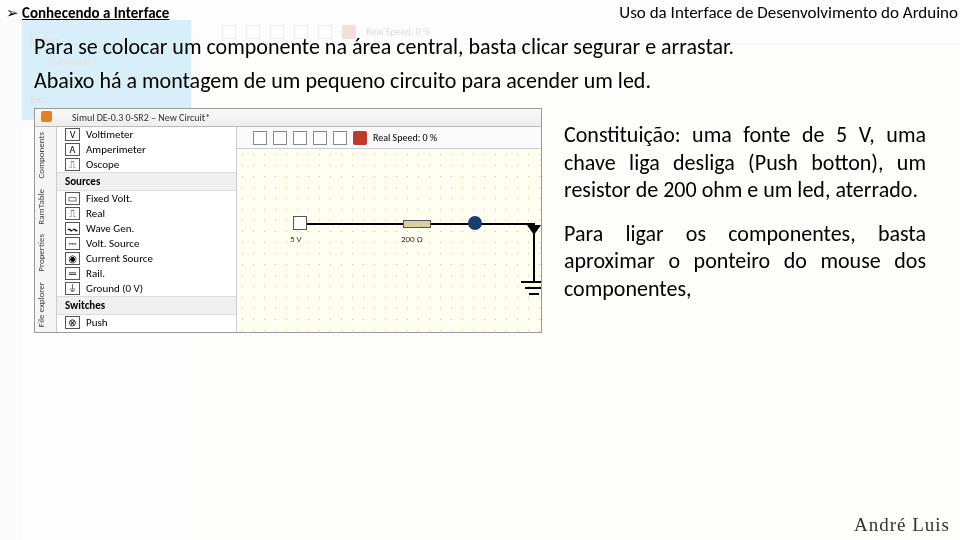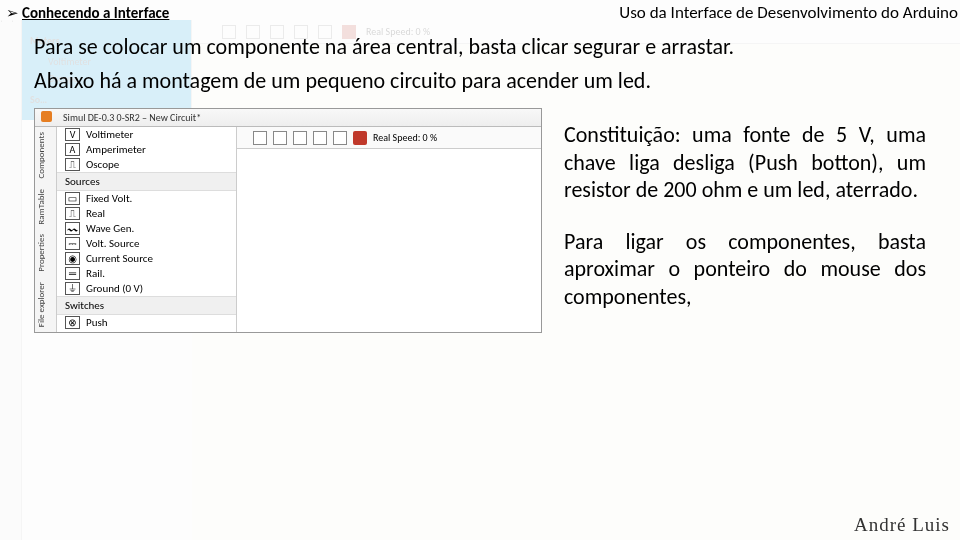--- a/index.html
+++ b/index.html
@@ -16,46 +16,46 @@
 
 .header{position:relative;z-index:2;display:flex;justify-content:space-between;align-items:center;padding:2px 2px 4px 6px}
 .header-left{font-size:15px;color:#000}
 .header-right{font-size:17px;color:#000}
 
 .content{position:relative;z-index:2;padding:0 34px}
 .para{font-size:22px;color:#000;text-align:justify;line-height:1.25;margin-top:6px}
 
 .mid{display:flex;gap:22px;margin-top:14px;align-items:flex-start}
 .shot{width:508px;height:225px;border:1px solid #999;background:#fff;flex-shrink:0;position:relative;overflow:hidden}
-.shot-title{position:absolute;top:0;left:0;right:0;height:18px;border-bottom:1px solid #bbb;background:linear-gradient(#f8f8f8,#eee);font-size:10px;padding:2px 6px;color:#333;display:flex;align-items:flex-start;gap:11px}
+.shot-title{position:absolute;top:0;left:0;right:0;height:18px;border-bottom:1px solid #bbb;background:linear-gradient(#f8f8f8,#eee);font-size:10px;padding:2px 6px;color:#333;display:flex;align-items:flex-start;gap:20px}
 .shot-title .orange{width:11px;height:11px;background:#e67e22;border-radius:2px}
 
 .shot-tabs{position:absolute;left:0;top:18px;bottom:0;width:22px;background:#f5f5f5;border-right:1px solid #ccc;display:flex;flex-direction:column;justify-content:space-around}
 .shot-tabs span{writing-mode:vertical-rl;transform:rotate(180deg);font-size:9px;color:#444;padding:4px 0;cursor:pointer}
 
 .shot-side{position:absolute;left:22px;top:18px;width:180px;bottom:0;background:#fff;border-right:1px solid #ccc;font-size:11px;overflow:hidden}
 .shot-side .row{display:flex;align-items:center;gap:6px;padding:1px 8px;cursor:pointer}
-.shot-side .section-h{background:#f0f0f0;padding:2px 8px;font-weight:normal;border-top:1px solid #ddd;border-bottom:1px solid #ddd}
+.shot-side .section-h{background:#f0f0f0;padding:2px 8px;font-weight:bold;border-top:1px solid #ddd;border-bottom:1px solid #ddd}
 .ico{width:15px;height:13px;display:inline-flex;align-items:center;justify-content:center;font-size:10px;border:1px solid #555;background:#fff;flex-shrink:0}
 
 .shot-toolbar{position:absolute;left:202px;top:18px;right:0;height:22px;border-bottom:1px solid #ccc;background:#fafafa;display:flex;align-items:center;gap:6px;padding:0 16px;font-size:10px}
 .tb-sq{width:14px;height:14px;border:1px solid #888;background:#fff}
 .red-sq{width:14px;height:14px;background:#c0392b;border-radius:2px}
 
 .shot-canvas{position:absolute;left:202px;top:40px;right:0;bottom:0;background-image:radial-gradient(circle,#c8c080 0.5px,transparent 0.5px);background-size:11px 11px;background-color:#fffef0}
 .circuit{position:absolute;top:54px;left:56px}
 .wire-h{position:absolute;height:2px;background:#000}
 .wire-v{position:absolute;width:2px;background:#000}
 .comp-box{position:absolute;width:14px;height:14px;background:#c8c8c8;border:1px solid #555}
 .triangle{position:absolute;width:0;height:0;border-left:7px solid transparent;border-right:7px solid transparent;border-top:10px solid #000}
 .comp-label{position:absolute;font-size:9px;color:#333;white-space:nowrap}
 
 .right-text{flex:1}
 .right-text .para{margin-top:13px}
-.right-text .para+.para{margin-top:24px}
+.right-text .para+.para{margin-top:16px}
 
 .footer{position:absolute;bottom:4px;right:10px;z-index:2;font-family:"Book Antiqua",Georgia,serif;font-size:19px;color:#333;letter-spacing:1px}
 </style>
 </head>
 <body>
 
 <div class="bg-faded">
   <div class="bg-tabs">
       <span>.</span>
       <span>.</span>
@@ -158,20 +158,36 @@
       <div class="shot-toolbar">
         <div class="tb-sq"></div>
         <div class="tb-sq"></div>
         <div class="tb-sq"></div>
         <div class="tb-sq"></div>
         <div class="tb-sq"></div>
         <div class="red-sq"></div>
         <span>Real Speed: 0 %</span>
       </div>
 
+      <div class="shot-canvas">
+        <div class="circuit">
+          <div class="wire-h" style="top:20px;left:0;width:240px"></div>
+          <div class="wire-v" style="top:20px;left:240px;height:60px"></div>
+          <div class="wire-h" style="top:78px;left:228px;width:26px"></div>
+          <div class="wire-h" style="top:84px;left:232px;width:18px"></div>
+          <div class="wire-h" style="top:90px;left:236px;width:10px"></div>
+          <div class="comp-box" style="top:13px;left:0"></div>
+          <div class="comp-label" style="top:30px;left:-3px">5 V</div>
+          <div class="comp-box" style="top:13px;left:60;background:#fff"></div>
+          <div style="position:absolute;top:17px;left:110px;width:28px;height:8px;background:#d8d0a0;border:1px solid #555"></div>
+          <div class="comp-label" style="top:30px;left:108px">200 Ω</div>
+          <div style="position:absolute;top:13px;left:175px;width:14px;height:14px;border-radius:50%;background:#1a3c6e"></div>
+          <div class="triangle" style="top:22px;left:234px"></div>
+        </div>
+      </div>
     </div>
 
     <div class="right-text">
       <p class="para">Constituição: uma fonte de 5 V, uma chave liga desliga (Push botton), um resistor de 200 ohm e um led, aterrado.</p>
       <p class="para">Para ligar os componentes, basta aproximar o ponteiro do mouse dos componentes,</p>
     </div>
   </div>
 
 </div>
 

